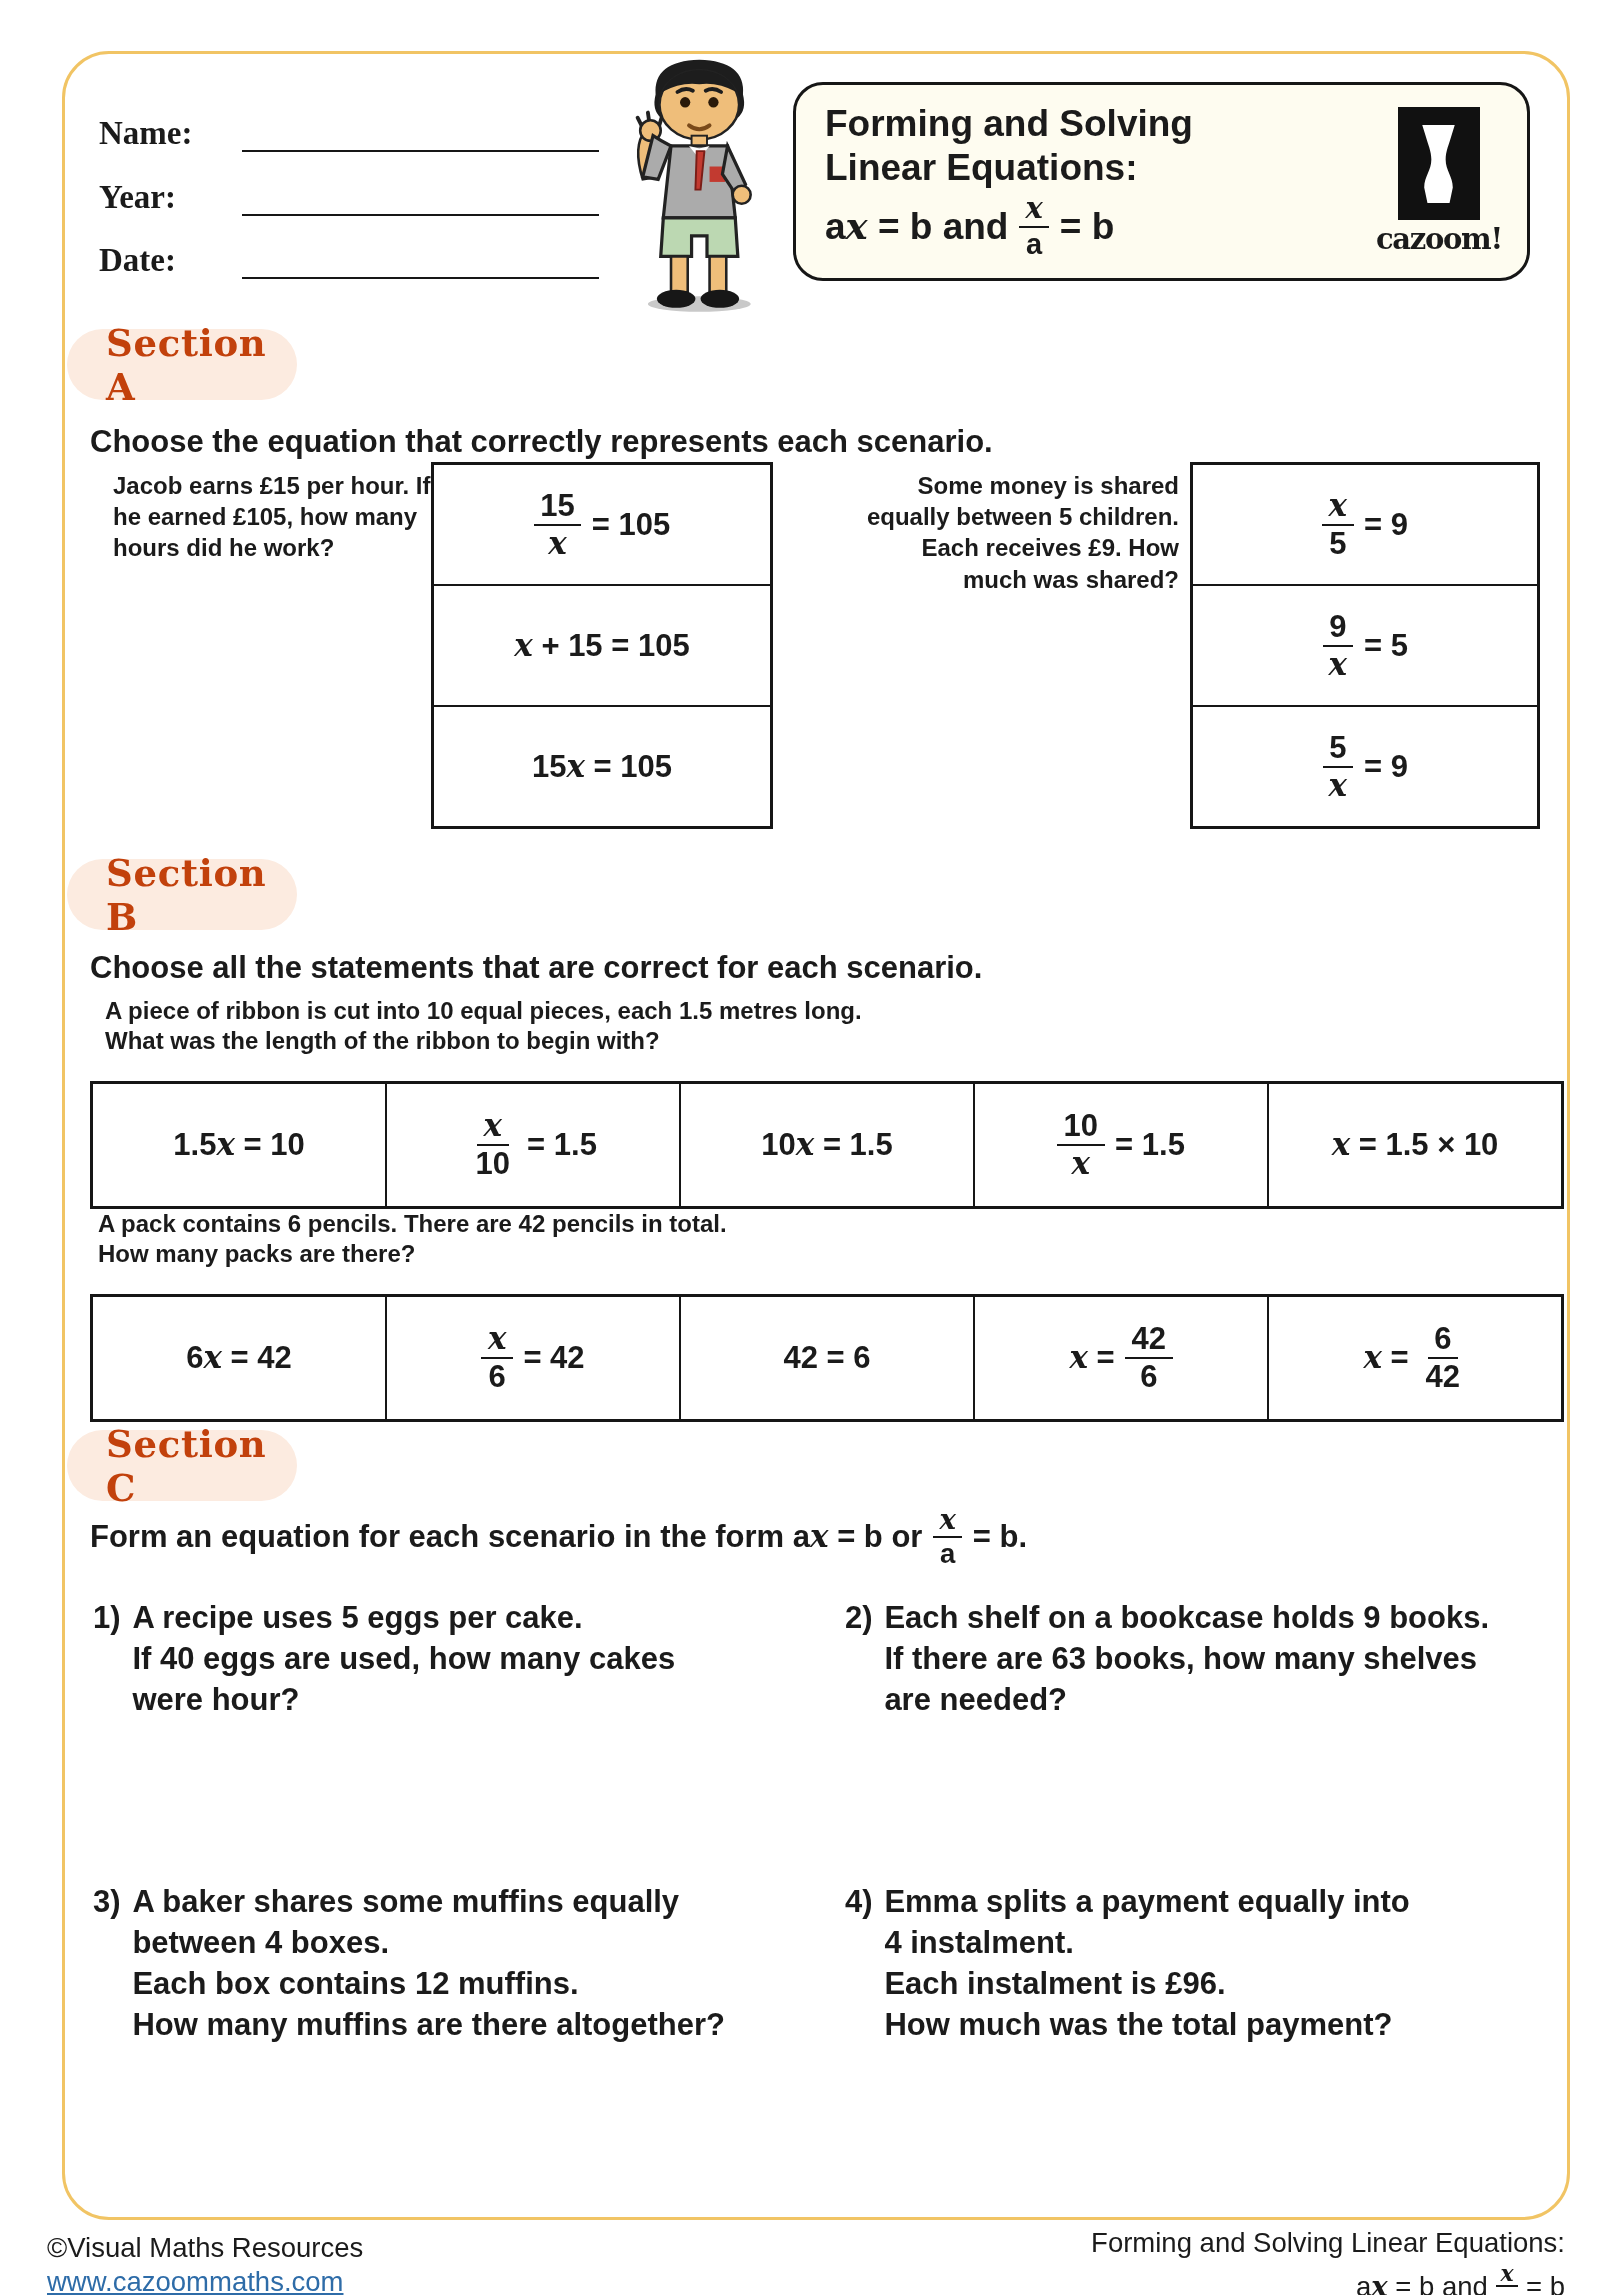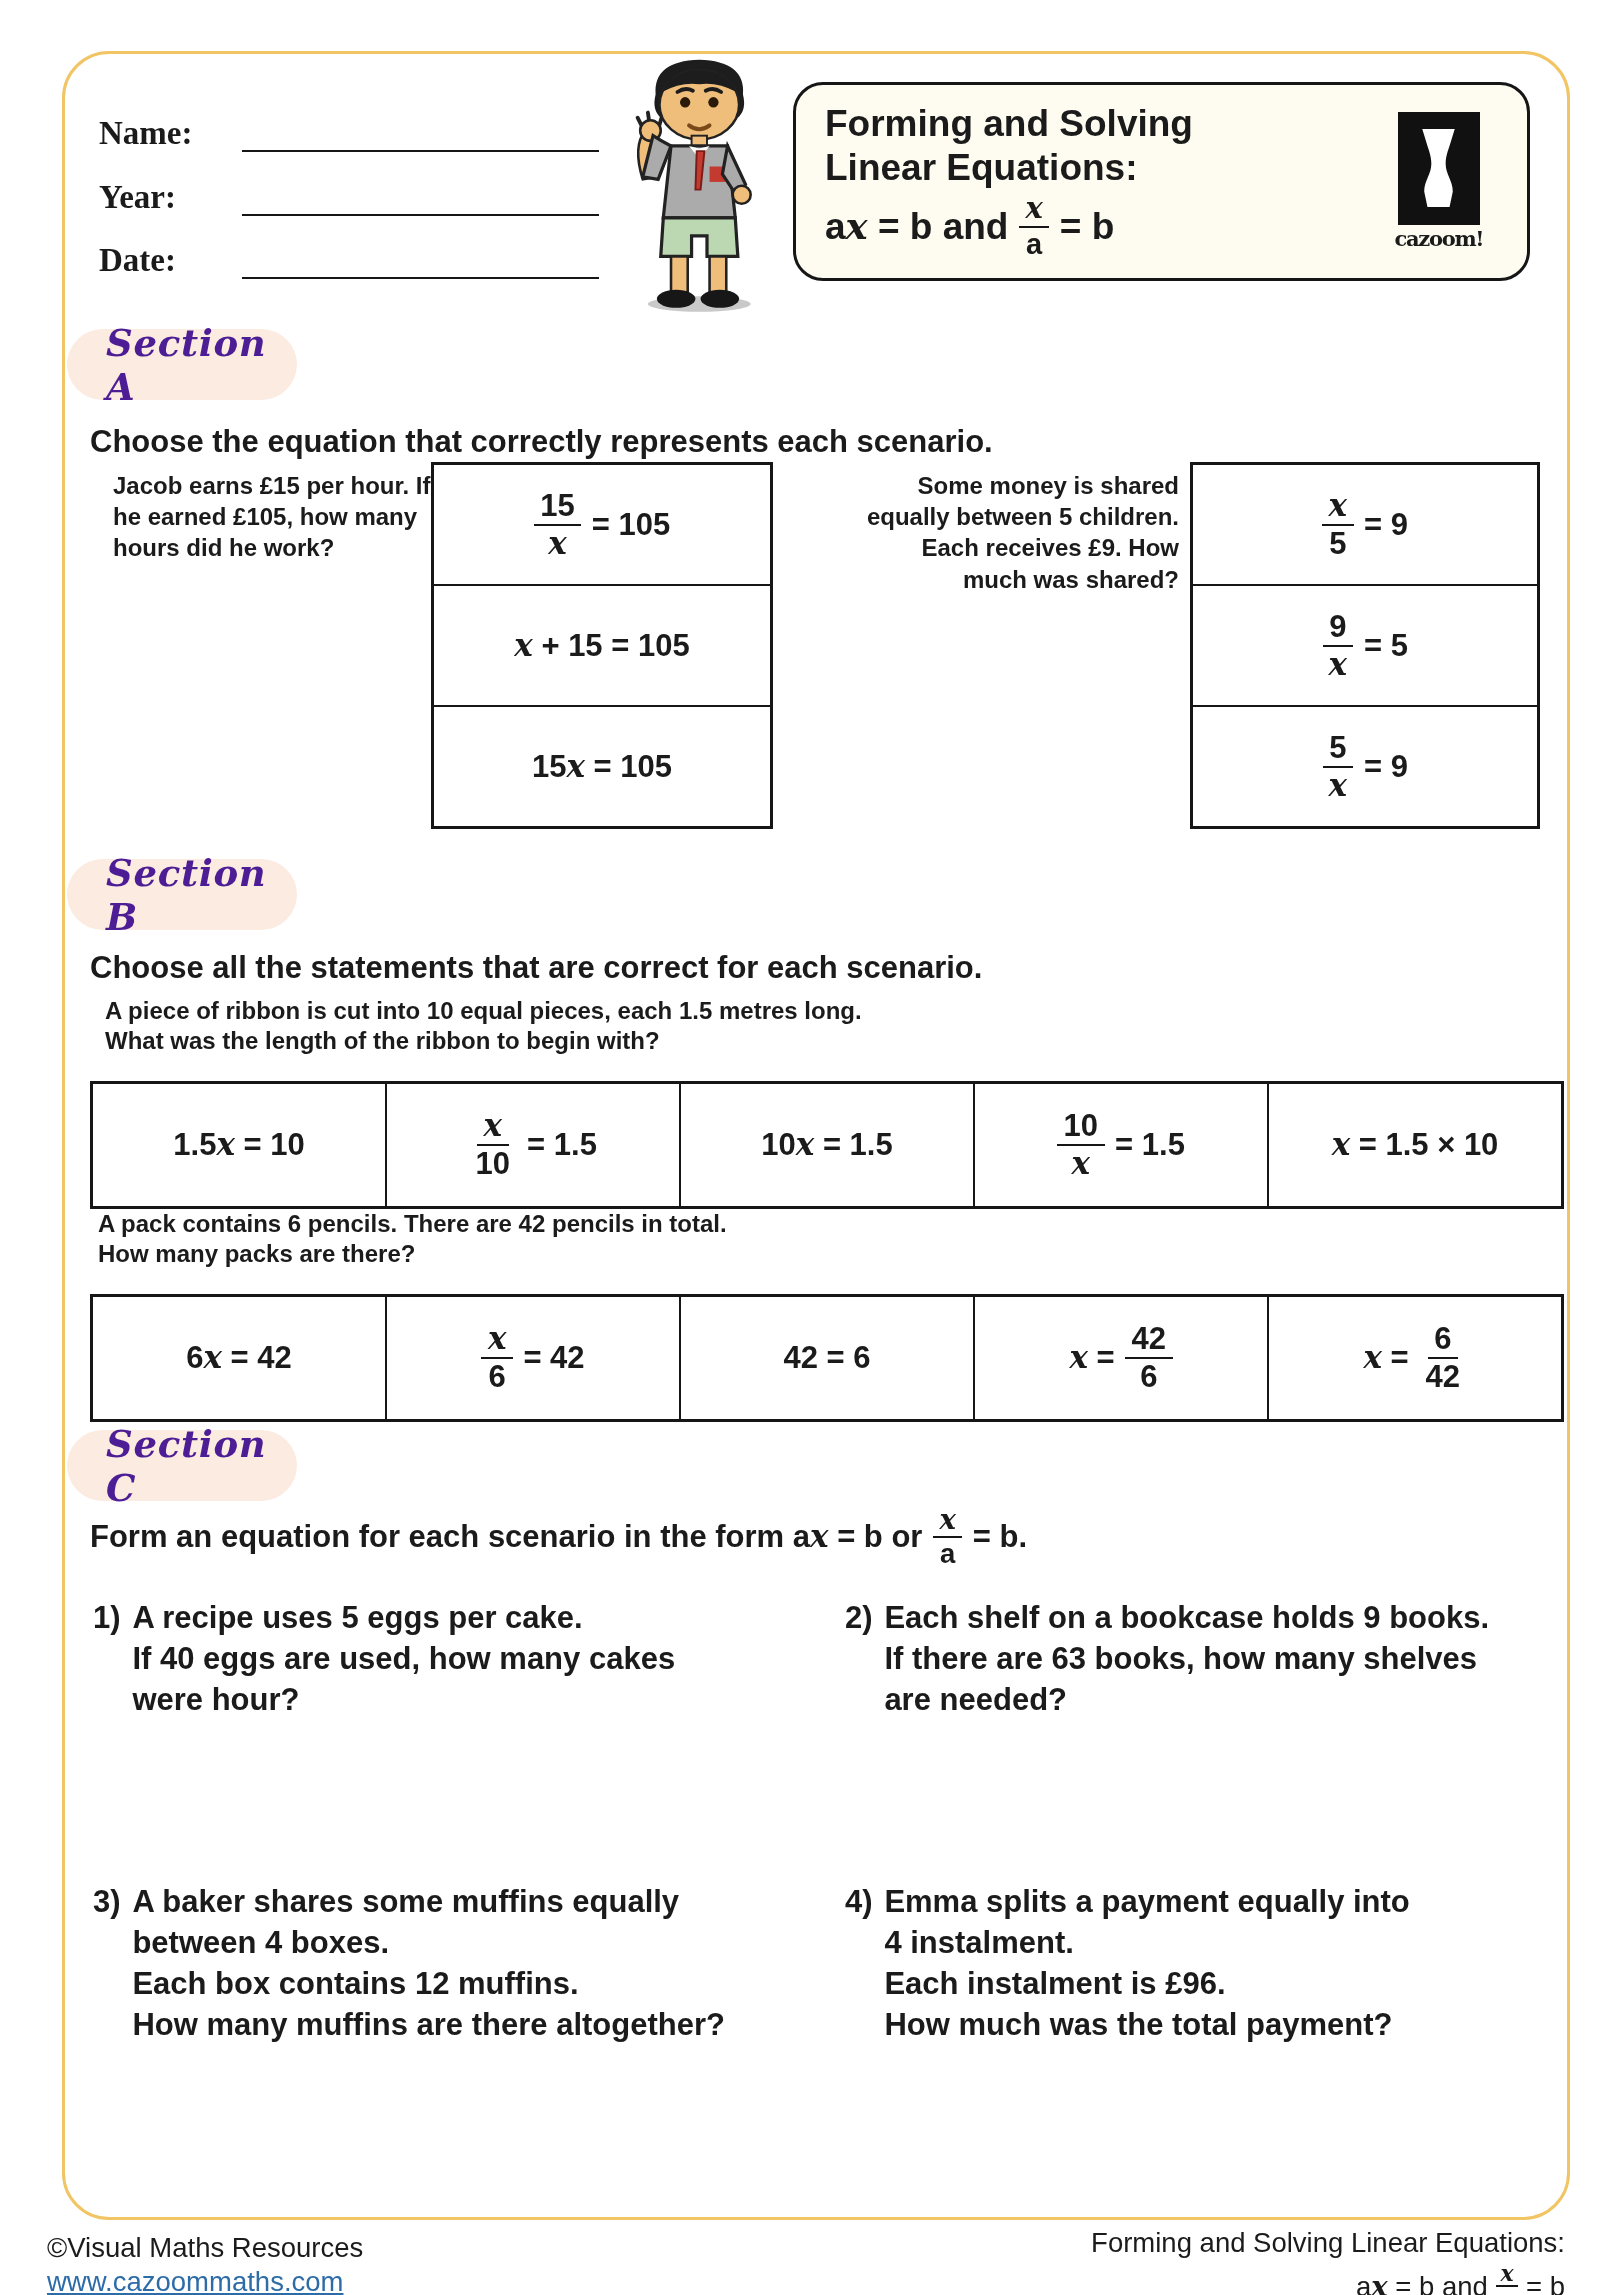--- a/index.html
+++ b/index.html
@@ -17,28 +17,28 @@
   .boy{position:absolute;left:614px;top:56px;width:168px;height:257px;}
 
   .title-box{position:absolute;left:793px;top:82px;width:737px;height:199px;
              box-sizing:border-box;border:3.3px solid #161616;border-radius:30px;
              background:#FEFCF0;display:flex;align-items:center;padding:13px 19.6px 13px 29px;}
   .title-text{flex:1;font-size:37px;font-weight:bold;line-height:1.18;}
   .title-math{display:flex;align-items:center;gap:10.5px;margin-top:3.9px;}
   .logo{width:137px;text-align:center;}
   .logo-block{width:82px;height:113px;background:#111111;margin:0 auto;
               display:flex;align-items:center;justify-content:center;}
-  .logo-text{font-family:"DejaVu Serif",serif;font-weight:bold;font-size:21px;
+  .logo-text{font-family:"DejaVu Serif",serif;font-weight:bold;font-size:29px;
              letter-spacing:-1.3px;margin-top:1.3px;}
 
   
   .badge{position:absolute;left:67px;width:230px;height:71px;background:#FCEBE0;
          border-radius:36px;display:flex;align-items:center;box-sizing:border-box;padding-left:39px;}
-  .badge-label{font-family:"DejaVu Serif",serif;font-style:italic;font-weight:bold;
-               font-size:37px;color:#4c1d95;letter-spacing:0.7px;}
+  .badge-label{font-family:"DejaVu Serif",serif;font-weight:bold;
+               font-size:37px;color:#c2410c;letter-spacing:0.7px;}
   .instruction{position:absolute;font-size:31px;font-weight:bold;}
   .instr-math{display:flex;align-items:center;gap:10.5px;}
 
   
   .mx{font-family:"DejaVu Serif",serif;font-style:italic;font-weight:bold;}
   .eq{display:flex;align-items:center;justify-content:center;gap:10.5px;
       font-size:31px;font-weight:bold;}
   .frac{display:inline-flex;flex-direction:column;align-items:center;line-height:1.08;}
   .frac .num{display:block;border-bottom:2.6px solid #161616;padding:0 6.5px 1.3px 6.5px;}
   .frac .den{display:block;padding:1.3px 6.5px 0 6.5px;}

